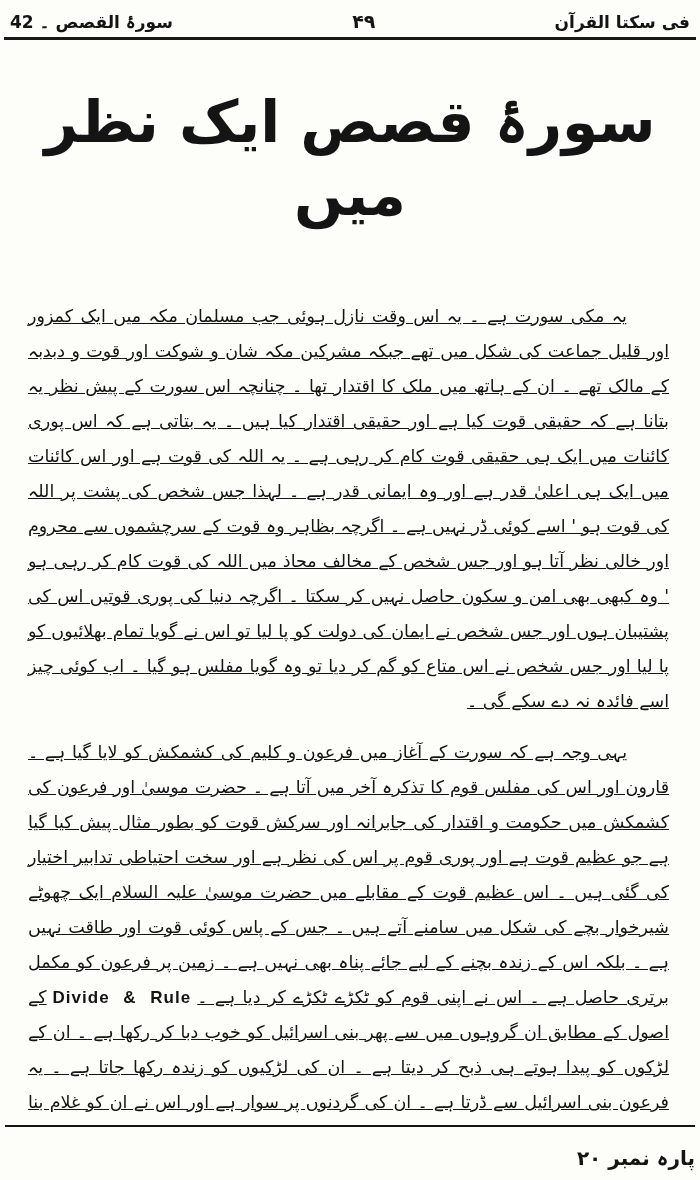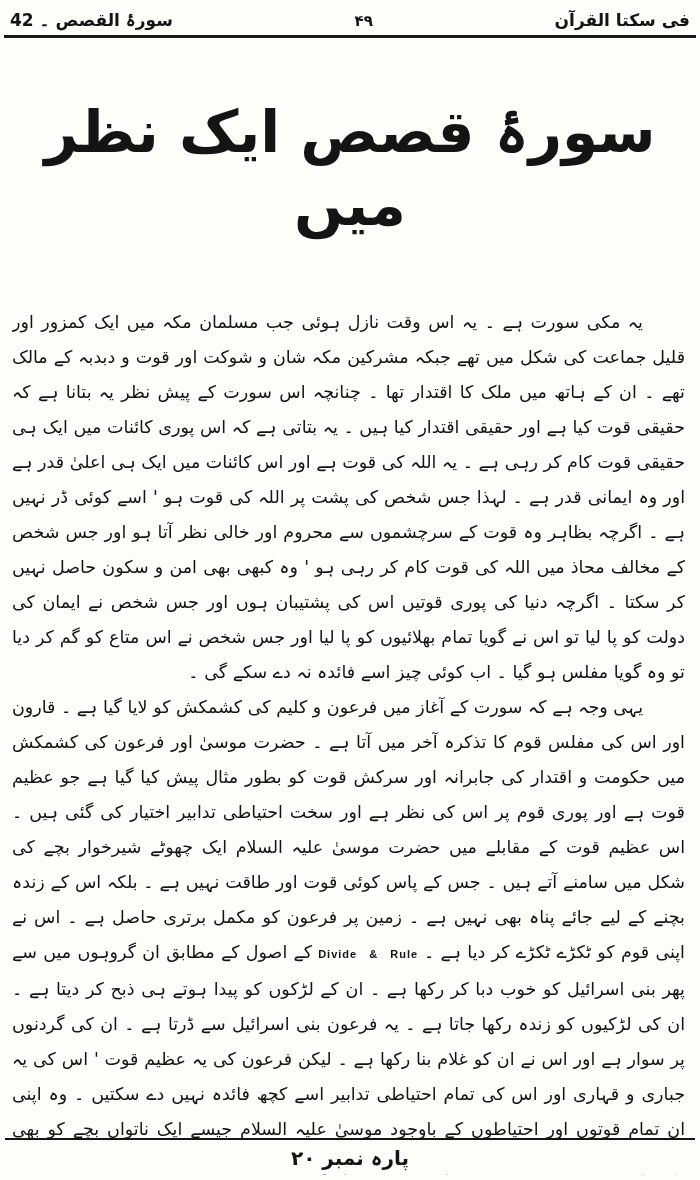--- a/index.html
+++ b/index.html
@@ -17,81 +17,81 @@
   
   .pagehead {
     display: flex;
     justify-content: space-between;
     align-items: baseline;
     padding: 10px 10px 0 10px;
     font-size: 17px;
     font-weight: bold;
     direction: rtl;
   }
-  .pagehead .page-num { font-size: 15px; text-align: center; }
+  .pagehead .page-num { font-size: 19px; text-align: center; }
   .header-rule {
     height: 3px;
     background: #191919;
     margin: 5px 4px 0 4px;
   }
   
   .surah-title {
-    margin: 12px;
+    margin: 0;
     padding: 46px 0 52px 0;
     text-align: center;
     direction: rtl;
     font-size: 58px;
     line-height: 1.25;
     font-weight: bold;
     letter-spacing: 2px;
   }
   
   .bodytext {
     direction: rtl;
     margin: 0 15px 0 12px;
     height: 882px;
     overflow: hidden;
     font-size: 17.5px;
     line-height: 35px;
     text-align: justify;
   }
   .bodytext p {
-    margin: 0;
+    margin: 16px;
     text-indent: 42px;
+    text-decoration: underline;
   }
   .latin-phrase {
     direction: ltr;
     unicode-bidi: embed;
     display: inline-block;
     font-family: "Liberation Sans", sans-serif;
     font-weight: bold;
-    font-size: 11px;
+    font-size: 17px;
     letter-spacing: 1px;
     word-spacing: 8px;
     padding: 0 6px;
     text-indent: 0;
   }
   
   .pagefoot {
     position: absolute;
     left: 5px;
     right: 5px;
     bottom: 6px;
     background: #fdfdfa;
   }
   .footer-rule {
     height: 2px;
     background: #141414;
   }
   .para-number {
     direction: rtl;
-    text-align: center;
     font-size: 20px;
     font-weight: bold;
-    padding: 6px 0 4px 0;
+    padding: 19px 0 4px 0;
   }
 </style>
 </head>
 <body>
 
 <div class="page">
 
   <header class="pagehead">
     <span class="book-title">فی سکتا القرآن</span>
     <span class="page-num">۴۹</span>

